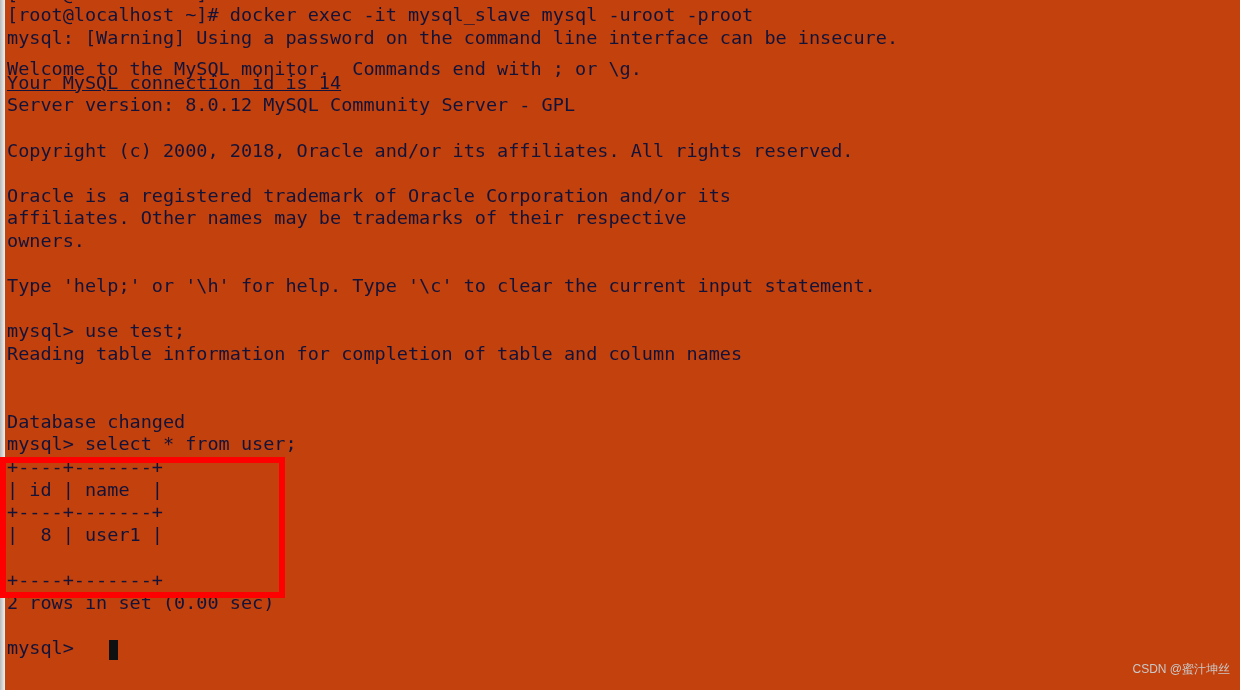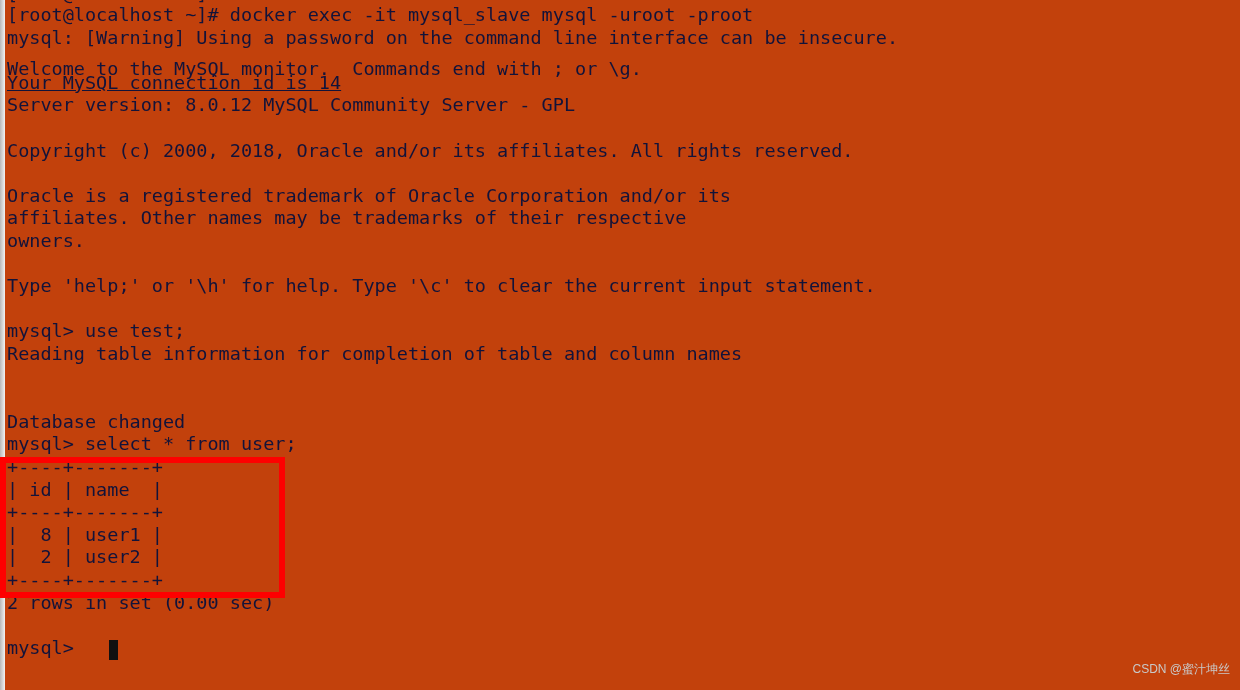--- a/index.html
+++ b/index.html
@@ -93,21 +93,20 @@
     <div class="line" style="top:297.8px;"></div>
     <div class="line" style="top:320.4px;">mysql&gt; use test;</div>
     <div class="line" style="top:343px;">Reading table information for completion of table and column names</div>
     <div class="line" style="top:388.2px;"></div>
     <div class="line" style="top:410.8px;">Database changed</div>
     <div class="line" style="top:433.4px;">mysql&gt; select * from user;</div>
     <div class="line" style="top:456px;">+----+-------+</div>
     <div class="line" style="top:478.6px;">| id | name  |</div>
     <div class="line" style="top:501.2px;">+----+-------+</div>
     <div class="line" style="top:523.8px;">|  8 | user1 |</div>
-    <div class="line" style="top:546.4px;">|  2 | user2 |</div>
     <div class="line" style="top:569px;">+----+-------+</div>
     <div class="line" style="top:591.6px;">2 rows in set (0.00 sec)</div>
     <div class="line" style="top:614.2px;"></div>
     <div class="line" style="top:636.8px;">mysql&gt; </div>
 
     <div id="cursor" style="left:109px; top:640px;"></div>
 
   </div>
 
   <div id="highlight-box" style="left:0px; top:457px; width:285px; height:141px;"></div>

